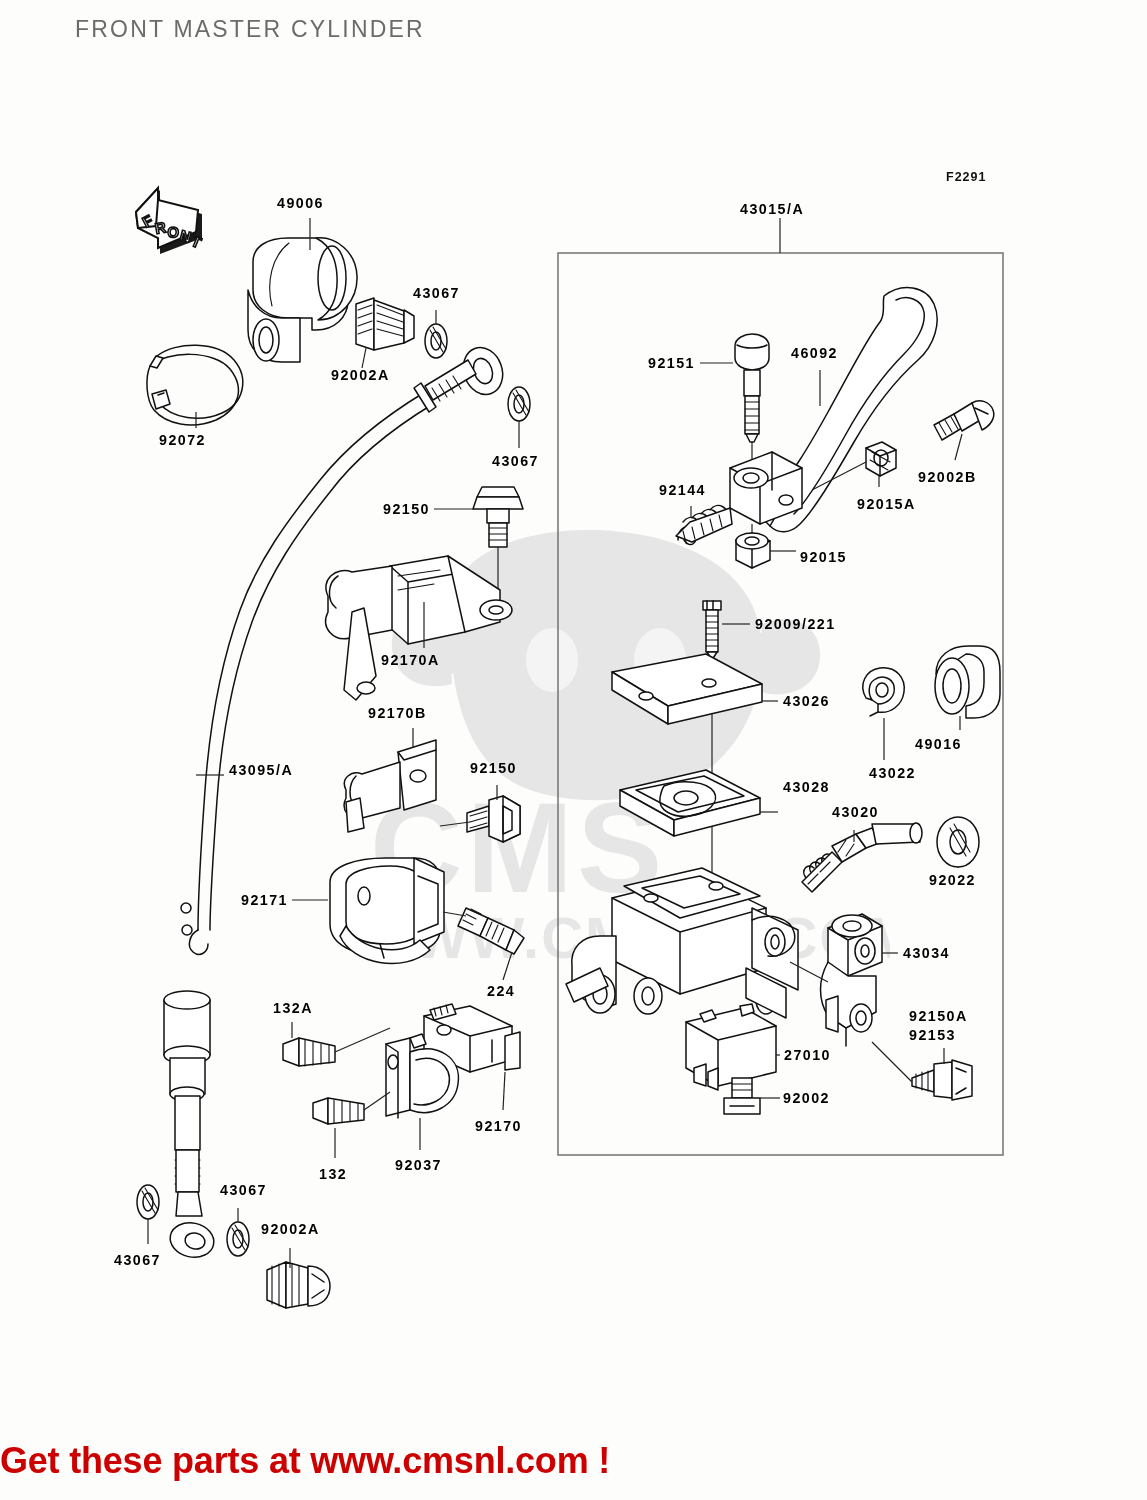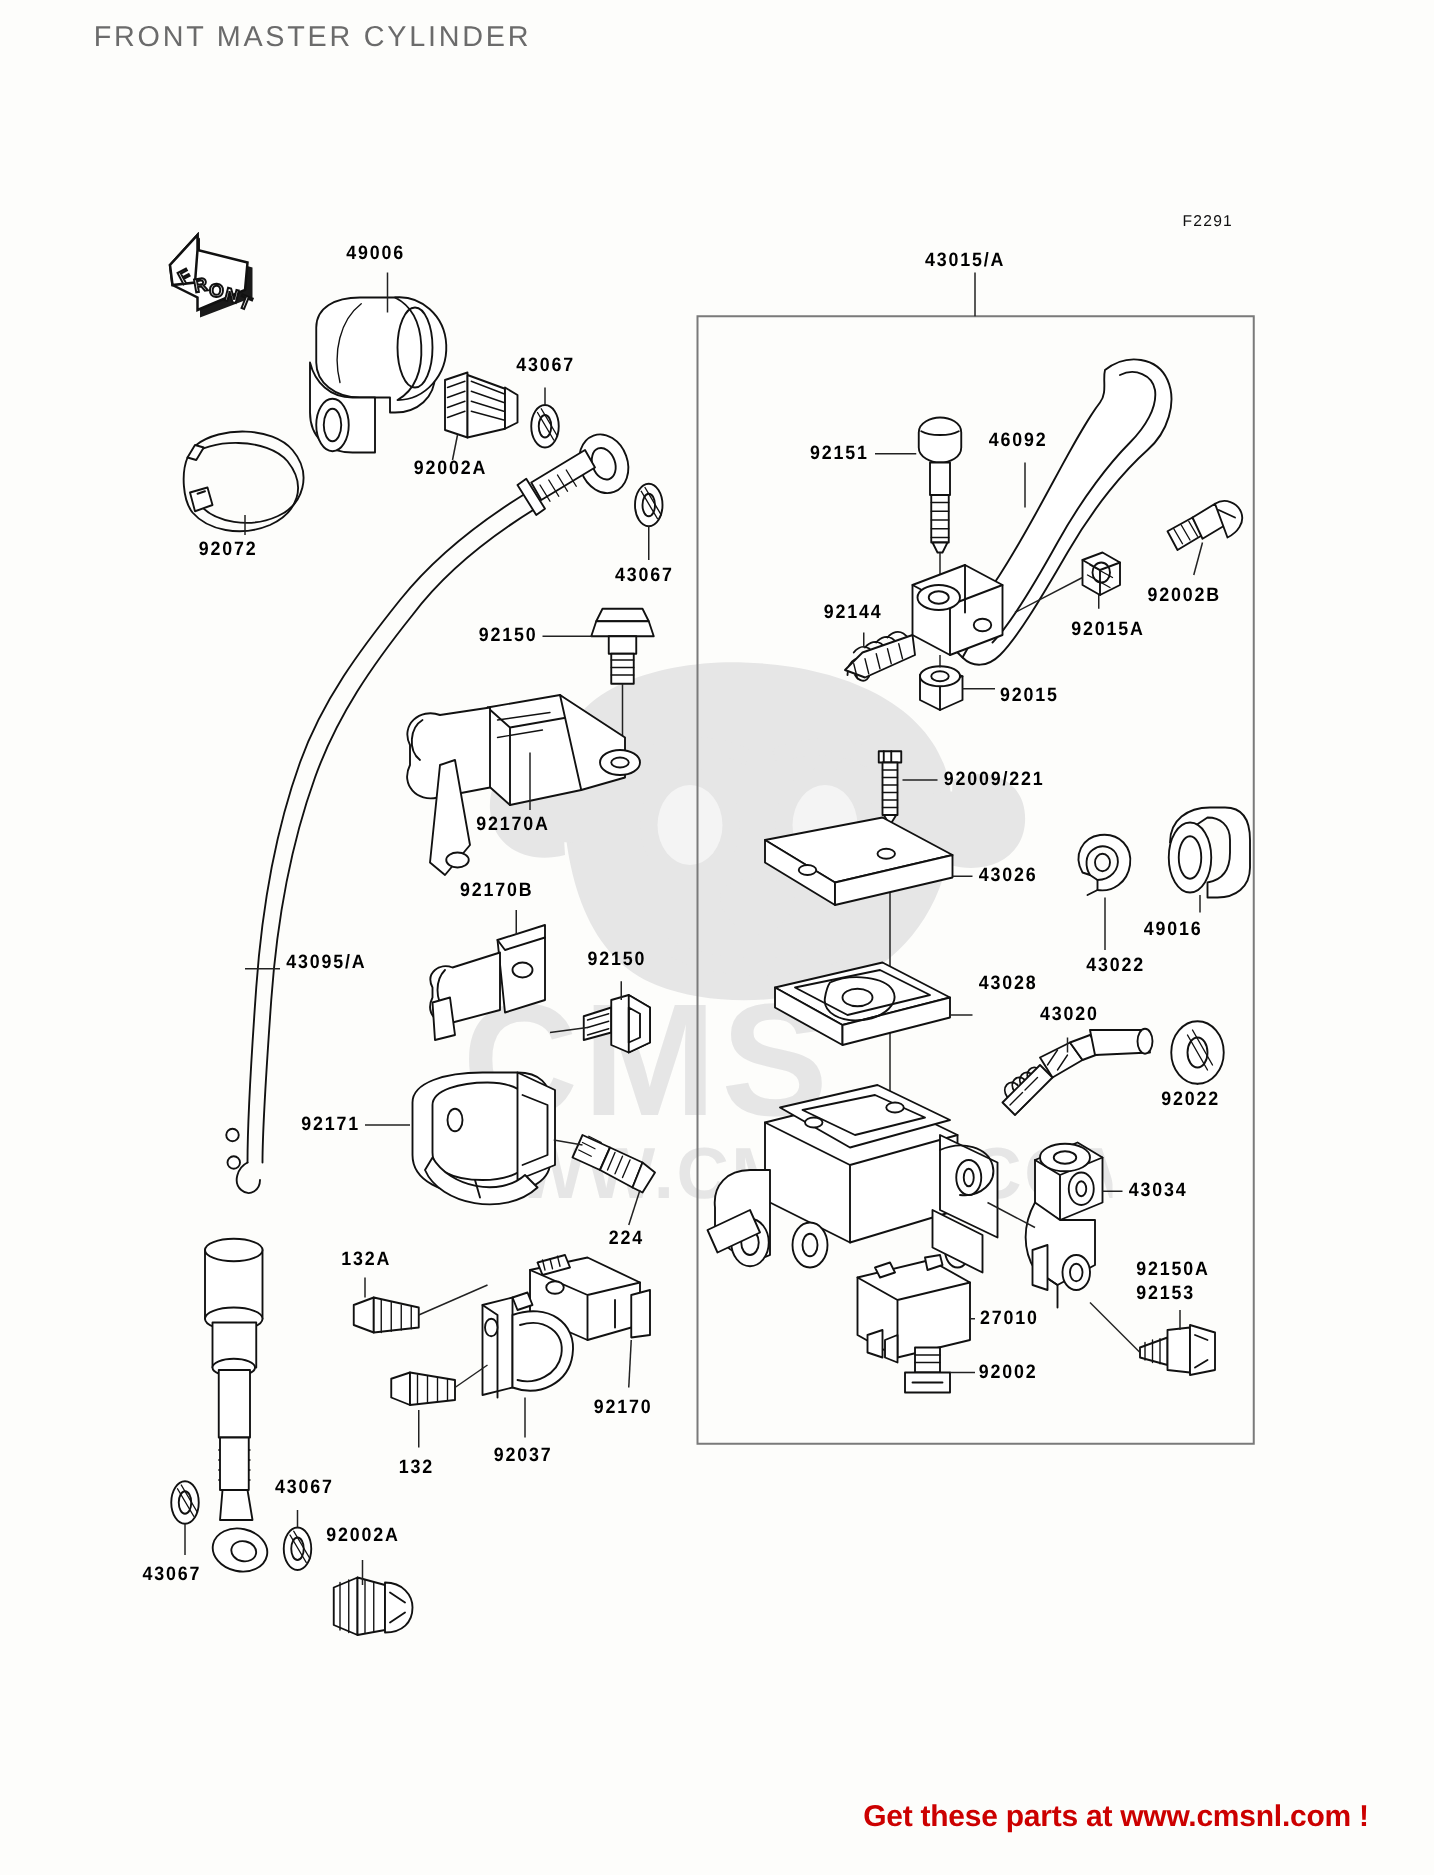--- a/index.html
+++ b/index.html
@@ -9,29 +9,29 @@
     font-family:"Liberation Sans", sans-serif;
     position:relative;overflow:hidden;
   }
   #page-title{
     position:absolute;left:28px;top:16px;
     font-size:23px;letter-spacing:2.2px;color:#6b6b6b;
     font-weight:400;white-space:nowrap;margin-left:47px;
   }
   #sheet-code{
     position:absolute;left:946px;top:170px;
-    font-size:12.5px;font-weight:normal;color:#111;
+    font-size:12.5px;font-weight:bold;color:#111;
     letter-spacing:1px;
   }
   #diagram{position:absolute;left:0;top:0;width:1147px;height:1500px;}
   #bottom-caption{
     position:absolute;left:0;top:1440px;width:1095px;
-    text-align:right;color:#cc0000;
+    text-align:left;color:#cc0000;
     font-family:"Liberation Sans", sans-serif;
-    font-weight:bold;font-size:24px;letter-spacing:-0.2px;
+    font-weight:bold;font-size:36px;letter-spacing:-0.2px;
   }
   .lbl{
     position:absolute;
     font-family:"Liberation Sans", sans-serif;
     font-weight:bold;font-size:15.5px;color:#000;
     letter-spacing:1.6px;white-space:nowrap;
     transform:scaleX(0.92);transform-origin:left center;
   }
   #front-badge{position:absolute;left:126px;top:180px;width:86px;height:86px;}
   #watermark{position:absolute;left:330px;top:520px;width:560px;height:480px;opacity:1;pointer-events:none;}

